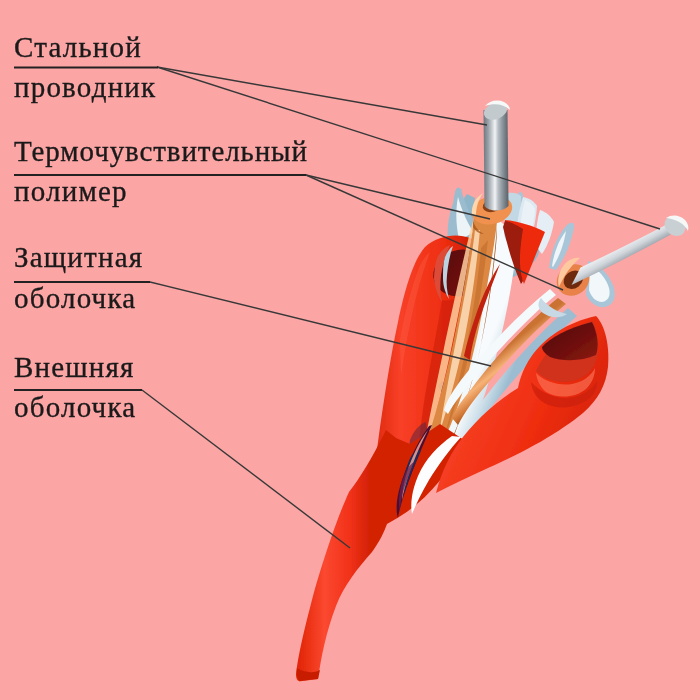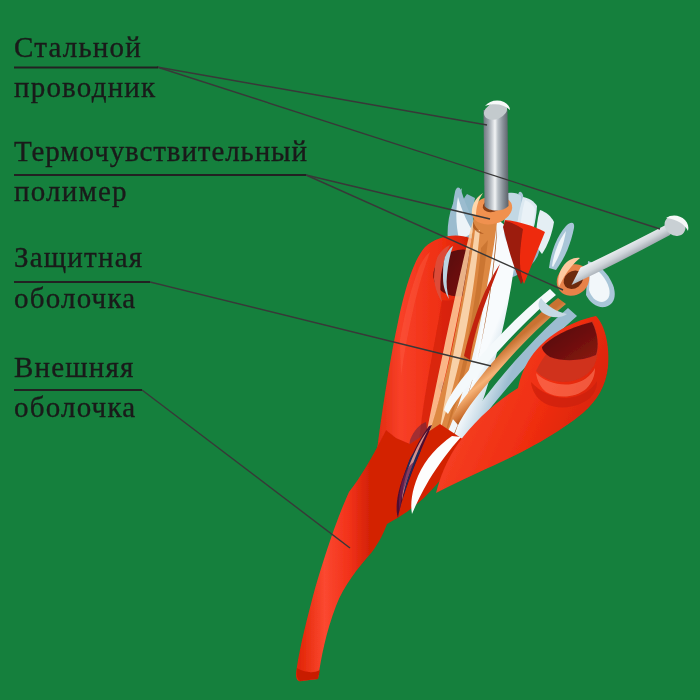--- a/index.html
+++ b/index.html
@@ -1,16 +1,16 @@
 <!DOCTYPE html>
 <html><head>
 <meta charset="utf-8">
 <style>
 html,body{margin:0;padding:0;background:#fff;}
-#stage{position:relative;width:700px;height:700px;background:#15803d;overflow:hidden;}
+#stage{position:relative;width:700px;height:700px;background:#fca5a5;overflow:hidden;}
 svg{position:absolute;left:0;top:0;}
 </style>
 </head>
 <body>
 <div id="stage">
 <svg width="700" height="700" viewBox="0 0 700 700">
 <defs>
   <linearGradient id="rodg" x1="0" y1="0" x2="1" y2="0">
     <stop offset="0" stop-color="#6f767e"></stop>
     <stop offset="0.18" stop-color="#969ea6"></stop>

